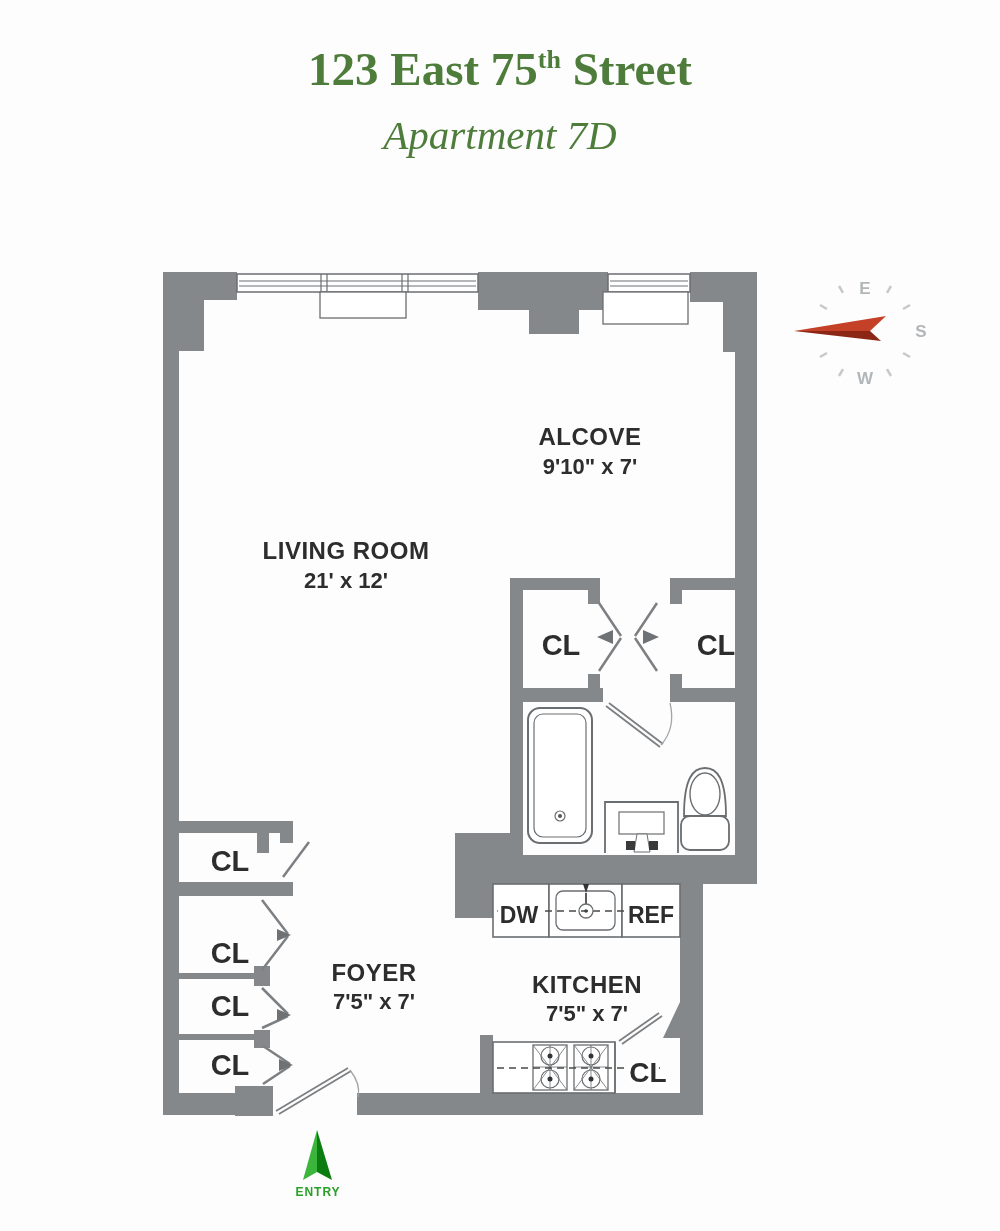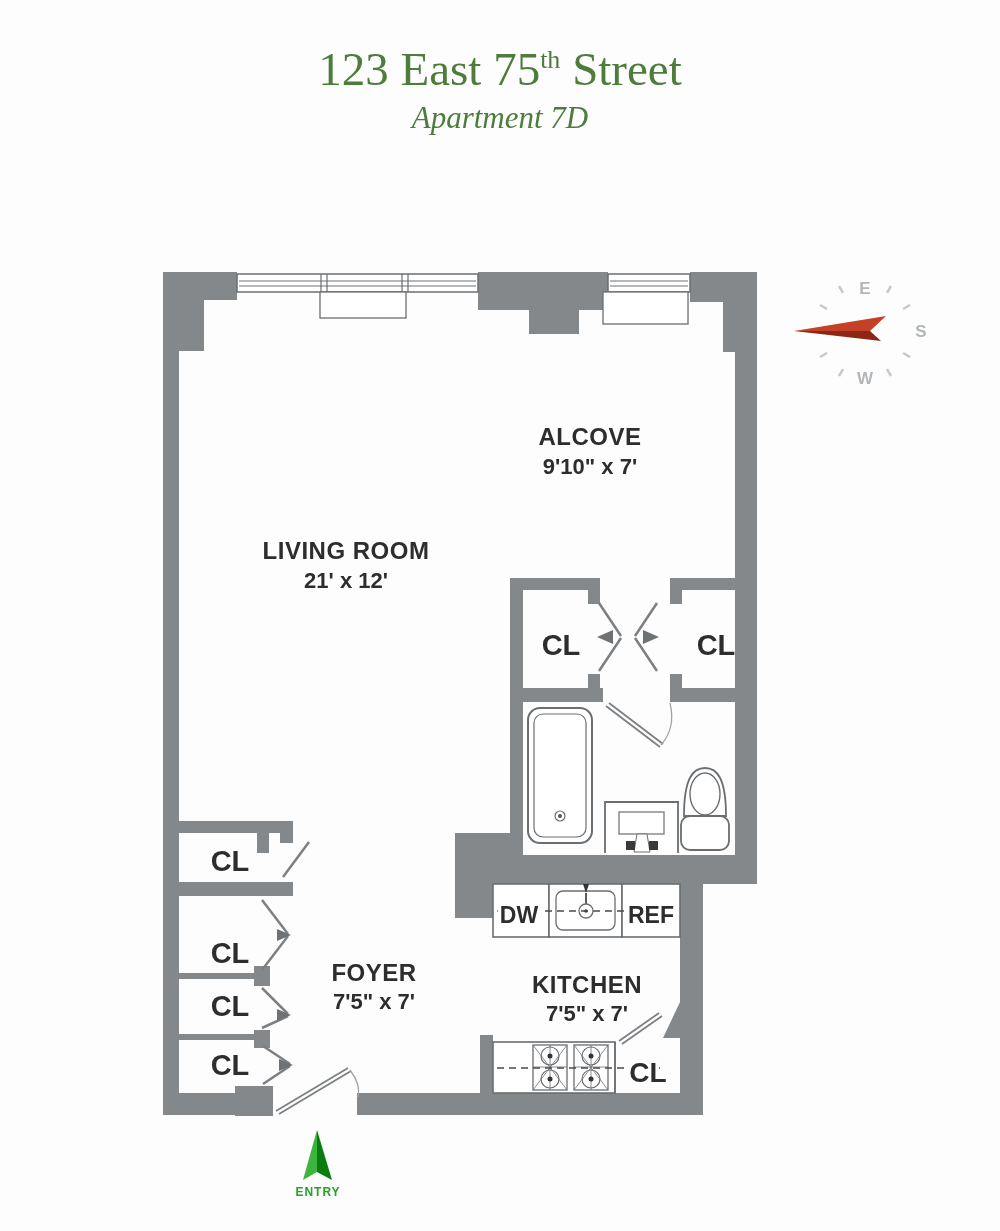--- a/index.html
+++ b/index.html
@@ -1,21 +1,21 @@
 <!DOCTYPE html>
 <html><head>
 <meta charset="utf-8">
 <style>
   html,body { margin:0; padding:0; background:#ffffff; }
   .page { position:relative; width:1000px; height:1231px; background:#fdfdfd; overflow:hidden;
           font-family:"Liberation Sans", sans-serif; }
   .header { position:absolute; top:44px; left:0; width:1000px; text-align:center; color:#4d7c3b; }
-  .title-line1 { font-family:"Liberation Serif", serif; font-weight:normal; font-size:47px; line-height:1.1; }
+  .title-line1 { font-family:"Liberation Serif", serif; font-weight:bold; font-size:47px; line-height:1.1; }
   .title-line1 sup { font-size:26px; }
-  .title-line2 { font-family:"Liberation Serif", serif; font-style:italic; font-size:31px; line-height:1.15; margin-top:4px; }
+  .title-line2 { font-family:"Liberation Serif", serif; font-style:italic; font-size:41px; line-height:1.15; margin-top:16px; }
   svg text { text-anchor:middle; fill:#2d2d2d; font-family:"Liberation Sans", sans-serif; font-weight:bold; }
   .room-name { font-size:24px; letter-spacing:0.5px; }
   .room-dims { font-size:22px; }
   .cl-label  { font-size:29px; }
   .appl-label{ font-size:23px; paint-order:stroke; stroke:#ffffff; stroke-width:7px; }
   .compass-letter { font-size:17px; fill:#b2b6b8; font-weight:600; }
   .entry-label { font-size:12px; fill:#27a127; letter-spacing:1px; }
   .wall { fill:#85888b; }
   .fix  { fill:#ffffff; stroke:#6b6e71; }
   .thin { fill:none; stroke:#6b6e71; }

